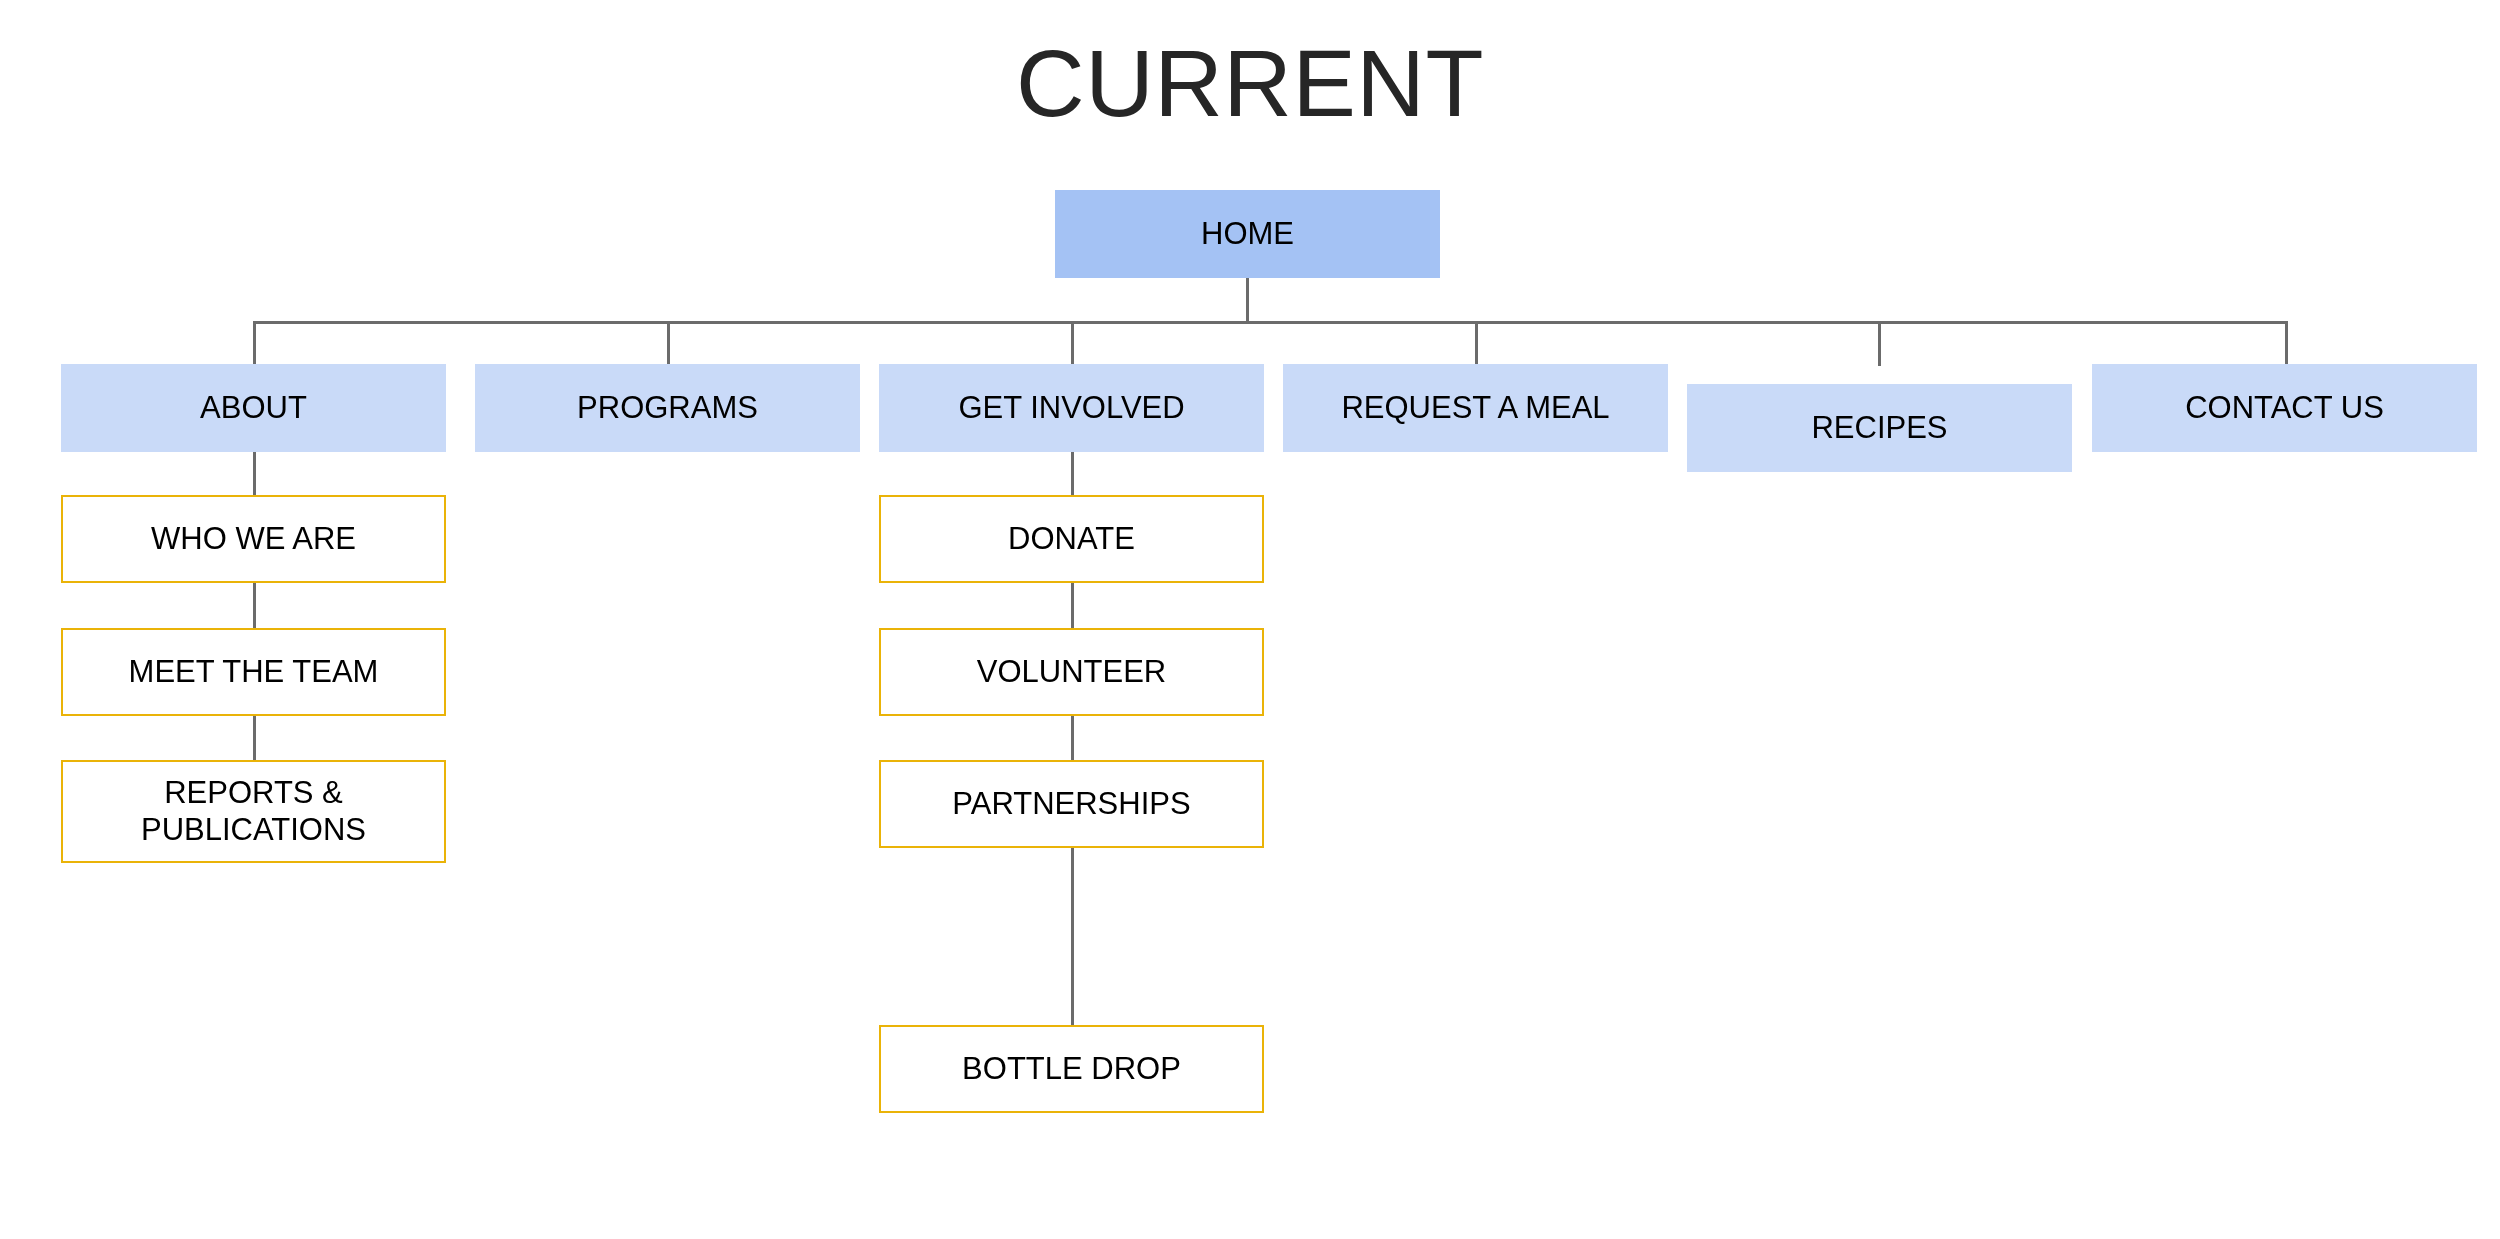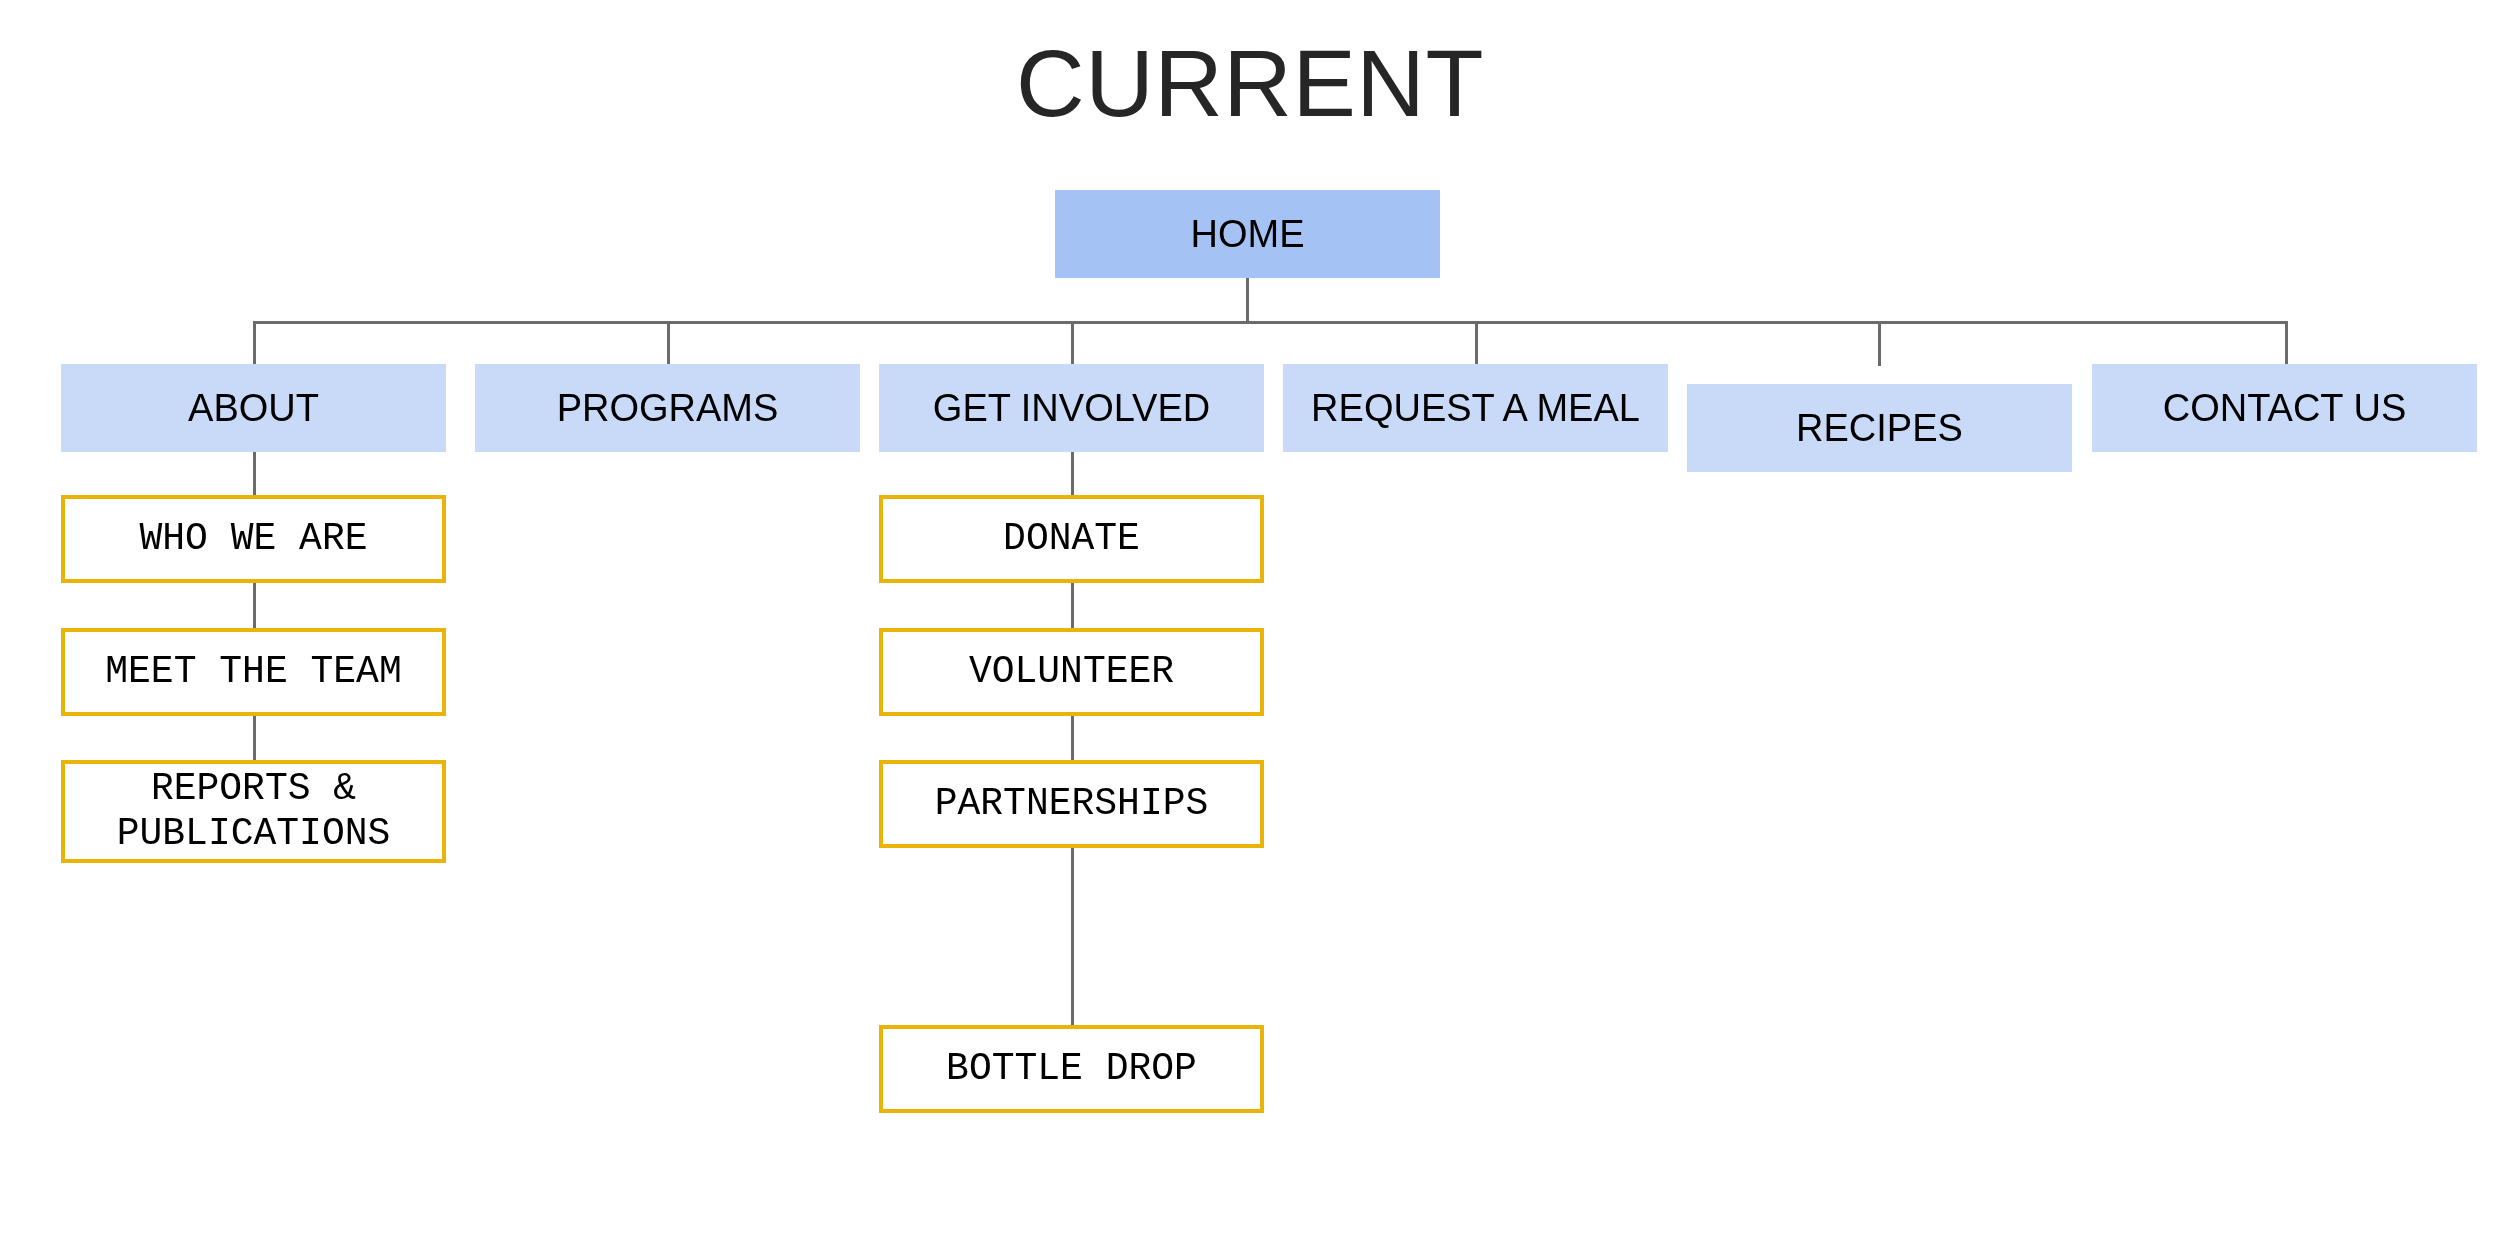--- a/index.html
+++ b/index.html
@@ -38,21 +38,21 @@
   }
 
   
   .node {
     position: absolute;
     box-sizing: border-box;
     display: flex;
     align-items: center;
     justify-content: center;
     text-align: center;
-    font-size: 38px;
+    font-size: 31px;
     font-weight: 400;
     line-height: 1.18;
     color: #000000;
     padding: 2px 8px;
     z-index: 3;
   }
 
   
   .node.root {
     background: #a4c2f4;
@@ -61,22 +61,21 @@
 
   
   .node.level2 {
     background: #c9daf8;
     border: none;
   }
 
   
   .node.level3 {
     background: #ffffff;
-    border: 4px solid #eab308;
-    font-family: Liberation Mono, monospace;
+    border: 2px solid #eab308;
   }
 
   
   .connector {
     position: absolute;
     background: #6b6b6b;
     z-index: 1;
   }
   .connector.v { width: 3px; }
   .connector.h { height: 3px; }

